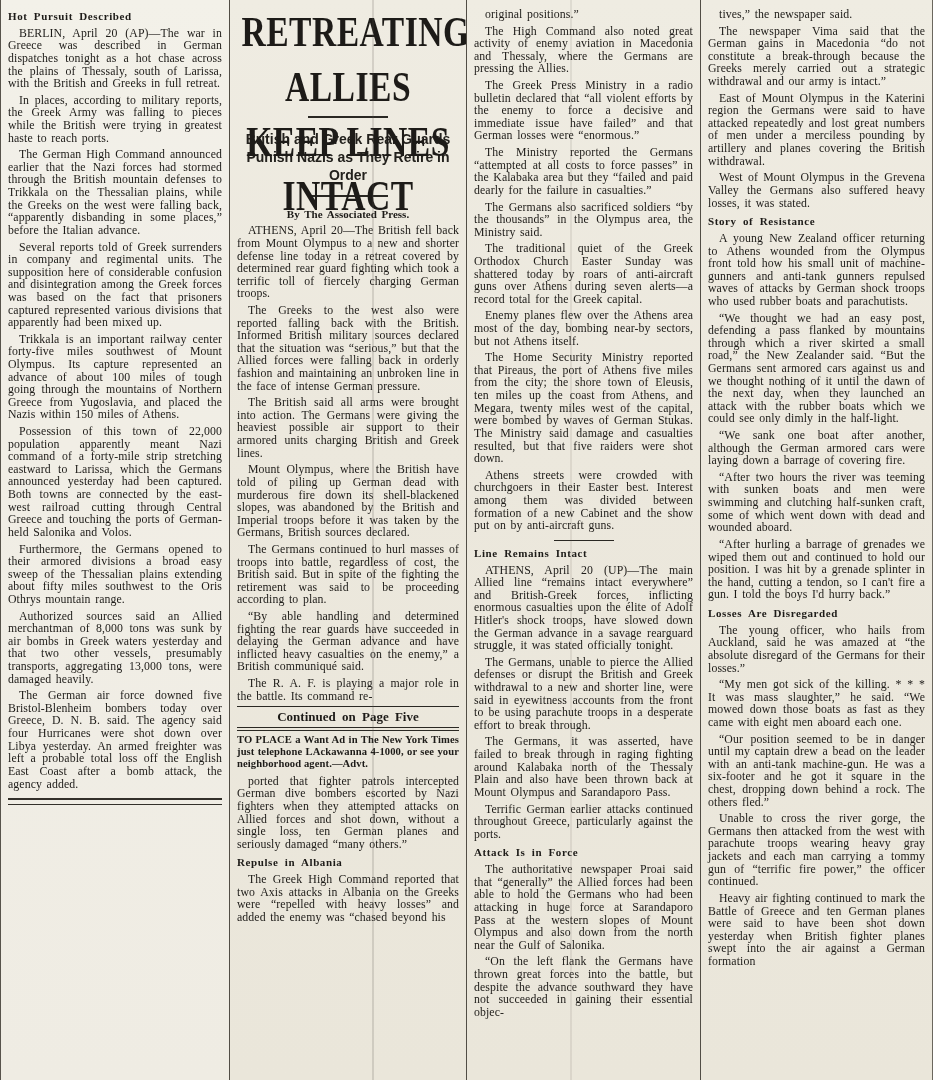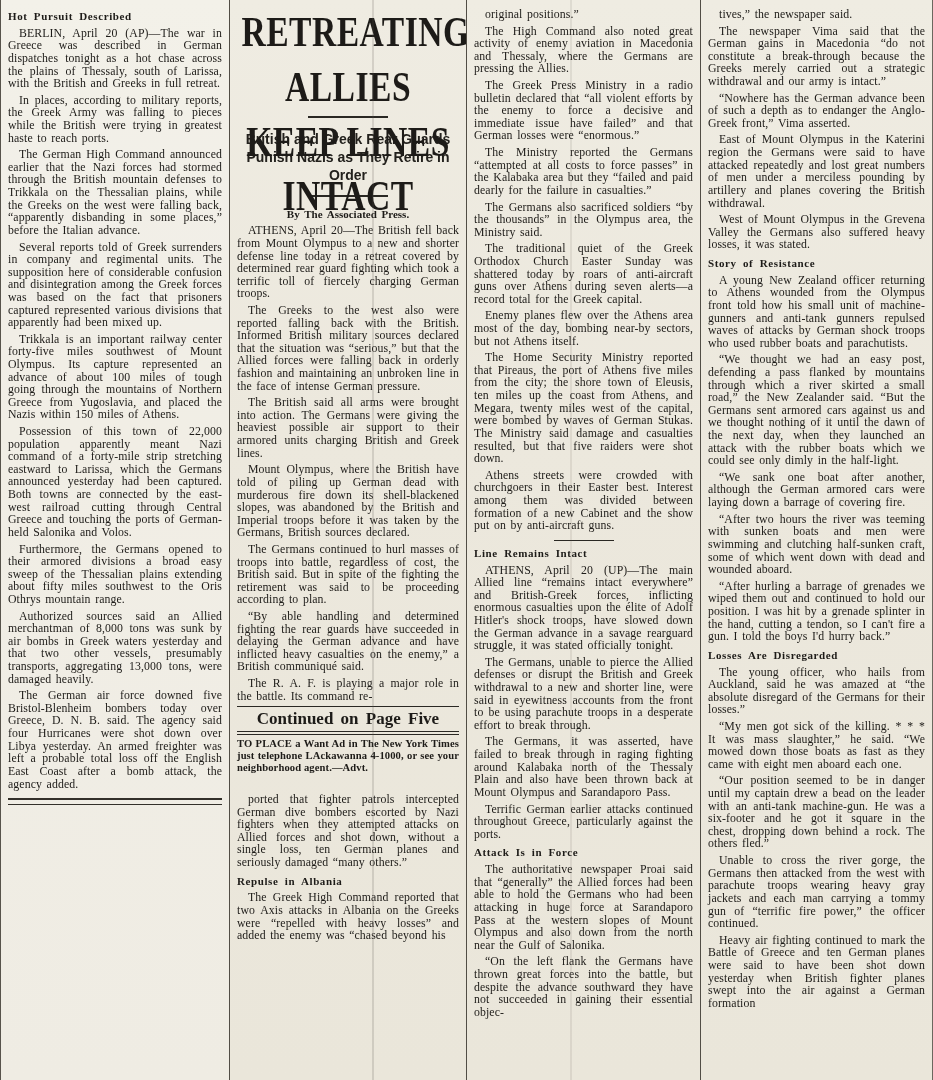--- a/index.html
+++ b/index.html
@@ -44,29 +44,29 @@
   .subhead{
     font-family:"Liberation Sans", sans-serif;
     font-weight:bold;font-size:14px;line-height:1.3;
     text-align:center;margin:2px 6px;color:#23211d;
   }
   .byline{
     text-align:center;font-weight:bold;font-size:11px;
     margin:4px 0 3px 0;word-spacing:2px;
   }
   .cont-head{
-    text-align:center;font-weight:bold;font-size:17px;
+    text-align:center;font-weight:bold;font-size:13px;
     padding:3px 0 3px 0;margin:4px 0 2px 0;
     border-top:1.5px solid #2a2823;
     border-bottom:4px double #2a2823;
     word-spacing:3px;
   }
   .ad{
     font-size:10.6px;font-weight:bold;line-height:1.12;
-    margin:3px 0 19px 0;text-align:justify;letter-spacing:0.1px;
+    margin:3px 0 5px 0;text-align:justify;letter-spacing:0.1px;
   }
   .cont-from{
     text-align:center;font-weight:bold;font-size:14px;
     margin:6px 0 2px 0;word-spacing:2px;
   }
   .cont-from::after{
     content:"";display:block;width:70px;margin:3px auto 4px auto;
     border-top:1.5px solid #2a2823;
   }
   .end-rule{
@@ -131,21 +131,20 @@
         <div class="para">The Germans, unable to pierce the Allied defenses or disrupt the British and Greek withdrawal to a new and shorter line, were said in eyewitness accounts from the front to be using parachute troops in a desperate effort to break through.</div>
         <div class="para">The Germans, it was asserted, have failed to break through in raging fighting around Kalabaka north of the Thessaly Plain and also have been thrown back at Mount Olympus and Sarandaporo Pass.</div>
         <div class="para">Terrific German earlier attacks continued throughout Greece, particularly against the ports.</div>
         <div class="sec-head">Attack Is in Force</div>
         <div class="para">The authoritative newspaper Proai said that “generally” the Allied forces had been able to hold the Germans who had been attacking in huge force at Sarandaporo Pass at the western slopes of Mount Olympus and also down from the north near the Gulf of Salonika.</div>
         <div class="para">“On the left flank the Germans have thrown great forces into the battle, but despite the advance southward they have not succeeded in gaining their essential objec-</div>
       </div>
     <div class="col col-4">
         <div class="para">tives,” the newspaper said.</div>
         <div class="para">The newspaper Vima said that the German gains in Macedonia “do not constitute a break-through because the Greeks merely carried out a strategic withdrawal and our army is intact.”</div>
-        <div class="para">“Nowhere has the German advance been of such a depth as to endanger the Anglo-Greek front,” Vima asserted.</div>
         <div class="para">East of Mount Olympus in the Katerini region the Germans were said to have attacked repeatedly and lost great numbers of men under a merciless pounding by artillery and planes covering the British withdrawal.</div>
         <div class="para">West of Mount Olympus in the Grevena Valley the Germans also suffered heavy losses, it was stated.</div>
         <div class="sec-head">Story of Resistance</div>
         <div class="para">A young New Zealand officer returning to Athens wounded from the Olympus front told how his small unit of machine-gunners and anti-tank gunners repulsed waves of attacks by German shock troops who used rubber boats and parachutists.</div>
         <div class="para">“We thought we had an easy post, defending a pass flanked by mountains through which a river skirted a small road,” the New Zealander said. “But the Germans sent armored cars against us and we thought nothing of it until the dawn of the next day, when they launched an attack with the rubber boats which we could see only dimly in the half-light.</div>
         <div class="para">“We sank one boat after another, although the German armored cars were laying down a barrage of covering fire.</div>
         <div class="para">“After two hours the river was teeming with sunken boats and men were swimming and clutching half-sunken craft, some of which went down with dead and wounded aboard.</div>
         <div class="para">“After hurling a barrage of grenades we wiped them out and continued to hold our position. I was hit by a grenade splinter in the hand, cutting a tendon, so I can't fire a gun. I told the boys I'd hurry back.”</div>
         <div class="sec-head">Losses Are Disregarded</div>
         <div class="para">The young officer, who hails from Auckland, said he was amazed at “the absolute disregard of the Germans for their losses.”</div>

